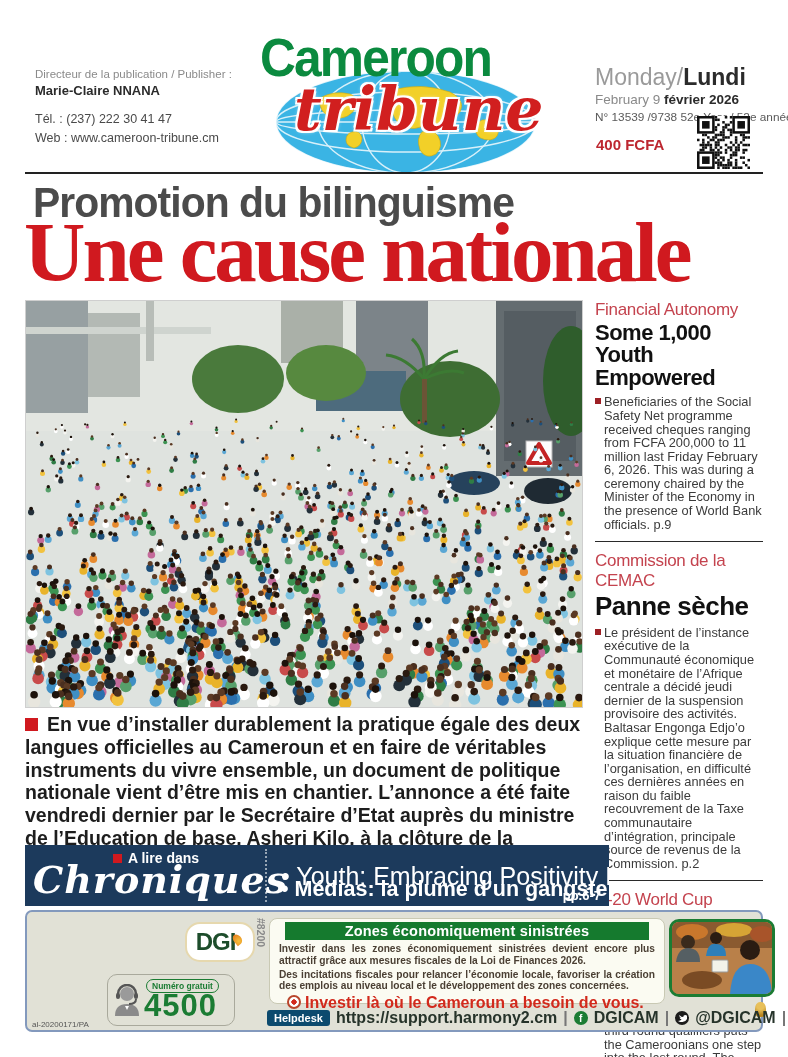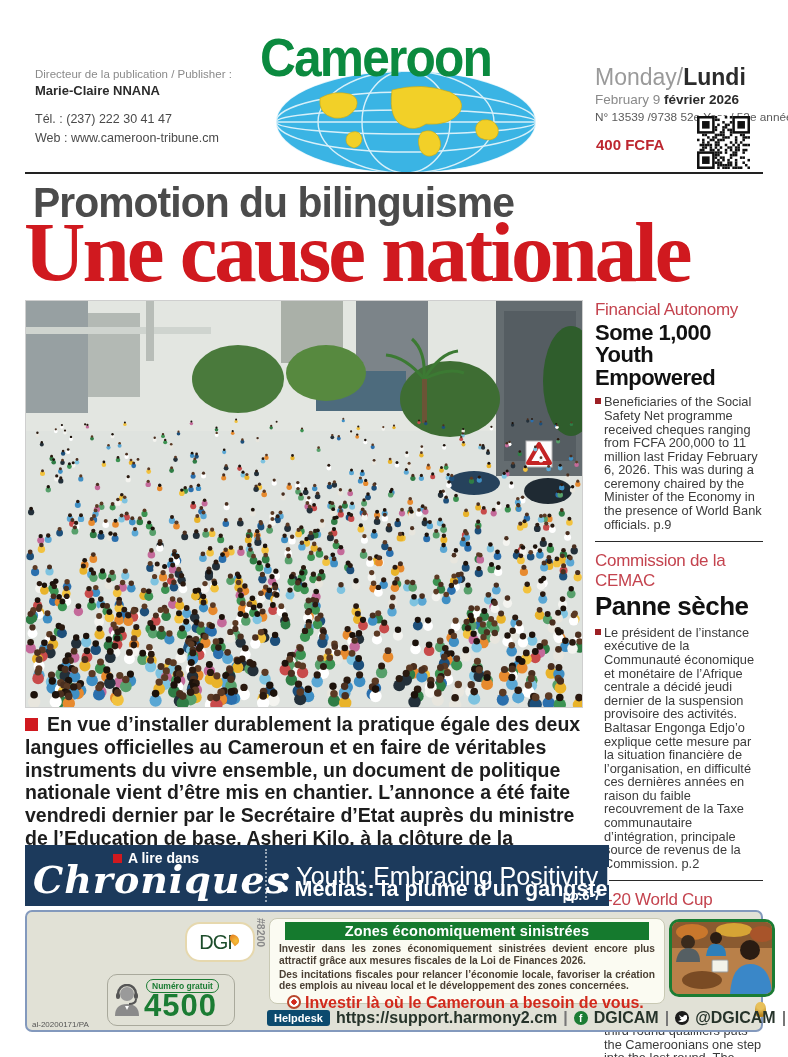--- a/index.html
+++ b/index.html
@@ -72,21 +72,21 @@
   .ad{position:absolute;left:25px;top:910px;width:738px;height:122px;background:#e1e1d6;
       border:2px solid #8399bd;border-radius:7px;box-sizing:border-box;}
   .allo-bubble{position:absolute;left:28px;top:7px;width:128px;height:46px;background:#1b7c33;
                border-radius:24px;border:3px solid #fff;box-shadow:0 0 0 1px #c9c9bd;
                display:flex;align-items:center;justify-content:center;}
   .allo-bubble:after{content:"";position:absolute;left:26px;bottom:-14px;border:9px solid transparent;
                      border-top-color:#1b7c33;border-left-width:4px;}
   .allo-text{font-family:"DejaVu Serif",serif;font-style:italic;font-weight:bold;color:#fff;font-size:29px;}
   .dgi-box{position:absolute;left:158px;top:10px;width:66px;height:36px;background:#fff;border-radius:15px;
            border:2px solid #e6d8ae;display:flex;align-items:center;justify-content:center;}
-  .dgi-text{font-weight:400;color:#1d4d2b;font-size:20px;letter-spacing:-1px;}
+  .dgi-text{font-weight:700;color:#1d4d2b;font-size:24px;letter-spacing:-1px;}
   .flame{display:inline-block;width:8px;height:11px;background:radial-gradient(circle at 50% 70%,#f6c23a,#e2751d);
          border-radius:50% 50% 50% 0;transform:rotate(-40deg) translateY(-4px);margin-left:1px;}
   .hash-vert{position:absolute;left:228px;top:6px;font-size:10.5px;color:#8a8a8a;font-weight:bold;
              writing-mode:vertical-rl;}
   .num-box{position:absolute;left:80px;top:62px;width:126px;height:50px;border:1.5px solid #a9a99c;
            border-radius:10px;}
   .num-pill{position:absolute;left:38px;top:4px;border:1.5px solid #1b7c33;border-radius:8px;
             font-size:8.5px;color:#1b7c33;font-weight:bold;padding:1px 5px;white-space:nowrap;}
   .num-big{position:absolute;left:36px;top:13px;font-size:31px;font-weight:800;color:#1b7c33;letter-spacing:1px;}
   .headset{position:absolute;left:4px;top:9px;}
@@ -141,20 +141,21 @@
       </g>
       <g fill="#f2d028" stroke="#caa80f" stroke-width=".6">
         <path d="M48 28 q14 -8 30 -4 q10 4 6 14 q-8 12 -22 10 q-16 -4 -14 -20z"></path>
         <path d="M120 20 q30 -8 58 2 q16 8 10 20 q-10 14 -34 12 q-12 8 -22 2 q-16 -6 -12 -36z"></path>
         <path d="M150 62 q10 -4 16 4 q6 10 -2 18 q-10 6 -16 -4 q-4 -12 2 -18z"></path>
         <path d="M80 62 q8 -2 10 6 q0 8 -8 10 q-8 -2 -8 -8 q0 -6 6 -8z"></path>
         <path d="M210 50 q12 -2 16 8 q2 10 -8 12 q-12 0 -14 -8 q-2 -8 6 -12z"></path>
       </g>
     </svg>
     <div class="mh-line1">Cameroon</div>
+    <div class="mh-line2">tribune</div>
   </div>
 
   <div class="dateline">
     <span class="day-en">Monday/</span><span class="day-fr">Lundi</span>
   </div>
   <div class="date-line">
     <span class="date-en">February 9 </span><span class="date-fr">février 2026</span>
   </div>
   <div class="issue-line">N° 13539 /9738  52e Year / 52e année</div>
   <div class="price">400 FCFA</div>

